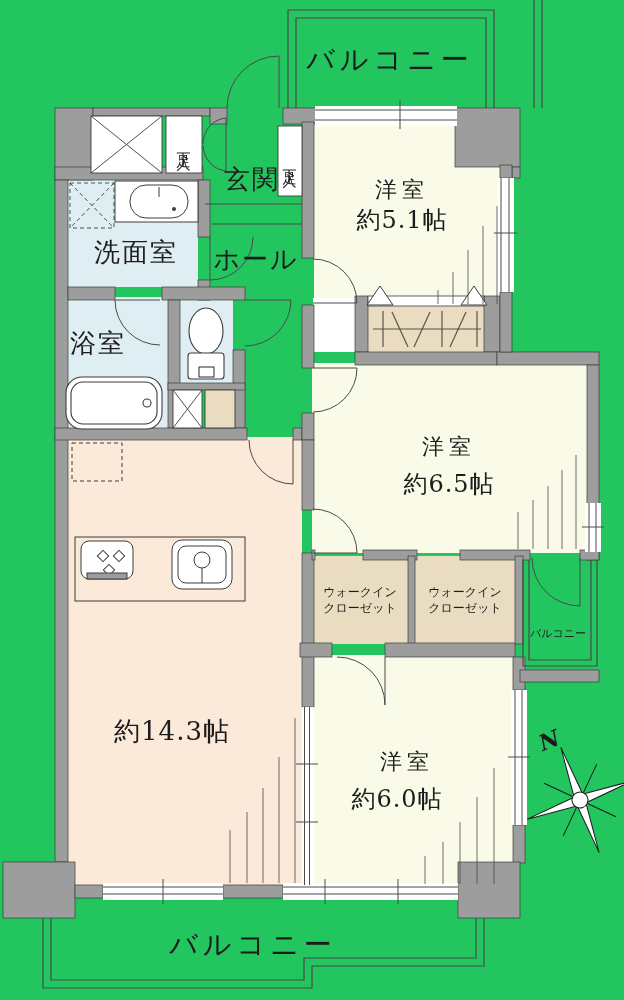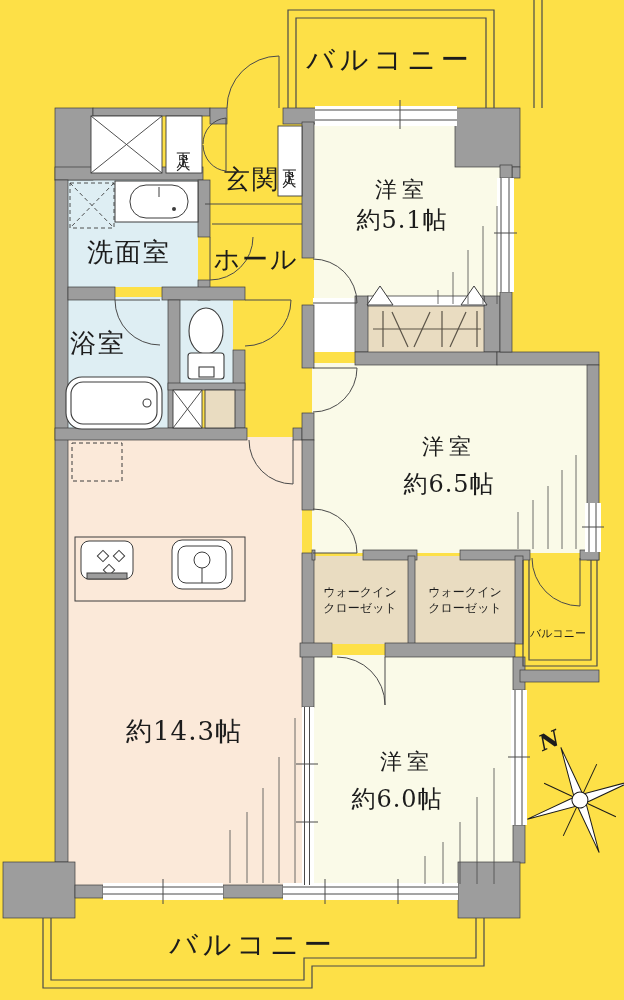--- a/index.html
+++ b/index.html
@@ -1,16 +1,16 @@
 <!DOCTYPE html>
 <html><head>
 <meta charset="utf-8">
 <style>
   html,body{margin:0;padding:0;background:#ffffff;}
-  #plan{position:relative;width:624px;height:1000px;background:#fde047;overflow:hidden;
+  #plan{position:relative;width:624px;height:1000px;background:#22c55e;overflow:hidden;
         font-family:"DejaVu Serif","Liberation Serif",serif;}
   #plan svg{position:absolute;left:0;top:0;}
   .lbl{position:absolute;transform:translate(-50%,-50%);color:#1c1c1c;white-space:nowrap;
        font-family:"DejaVu Serif","Liberation Serif",serif;line-height:1;}
   .room-name{font-size:22px;letter-spacing:5px;}
   .room-size{font-size:24px;letter-spacing:1px;}
   .balcony{font-size:28px;letter-spacing:5px;}
   .balcony-small{font-size:11px;letter-spacing:0;}
   .small-room{font-size:26px;letter-spacing:2px;}
   .vert{writing-mode:vertical-rl;text-orientation:upright;font-size:14px;letter-spacing:2px;
@@ -309,31 +309,31 @@
   </g>
 </svg>
 
   <div class="lbl balcony" style="left:390px;top:60px;">バルコニー</div>
   <div class="lbl room-name" style="left:402px;top:190px;">洋室</div>
   <div class="lbl room-size" style="left:402px;top:220px;">約5.1帖</div>
   <div class="lbl small-room" style="left:252px;top:179px;text-align:right;">玄関</div>
   <div class="lbl vert" style="left:184px;top:144px;">下足入</div>
   <div class="lbl vert" style="left:290px;top:161px;">下足入</div>
   <div class="lbl small-room" style="left:256px;top:259px;">ホール</div>
-  <div class="lbl small-room" style="left:129px;top:252px;text-align:right;">洗面室</div>
+  <div class="lbl small-room" style="left:136px;top:252px;text-align:right;">洗面室</div>
   <div class="lbl small-room" style="left:98px;top:343px;">浴室</div>
   <div class="lbl room-name" style="left:449px;top:447px;">洋室</div>
   <div class="lbl room-size" style="left:449px;top:484px;">約6.5帖</div>
   <div class="lbl wic" style="left:360px;top:600px;">
     <span>ウォークイン</span><br>
     <span>クローゼット</span>
   </div>
   <div class="lbl wic" style="left:465px;top:600px;">
     <span>ウォークイン</span><br>
     <span>クローゼット</span>
   </div>
   <div class="lbl balcony-small" style="left:558px;top:633px;">バルコニー</div>
-  <div class="lbl room-size" style="font-size:26px;left:184px;top:731px;">約14.3帖</div>
+  <div class="lbl room-size" style="font-size:26px;left:172px;top:731px;">約14.3帖</div>
   <div class="lbl room-name" style="left:407px;top:762px;">洋室</div>
   <div class="lbl room-size" style="left:397px;top:799px;">約6.0帖</div>
   <div class="lbl balcony" style="left:253px;top:945px;">バルコニー</div>
   <div class="lbl compass-n" style="left:549px;top:740px;">N</div>
 </div>
 
 </body></html>

